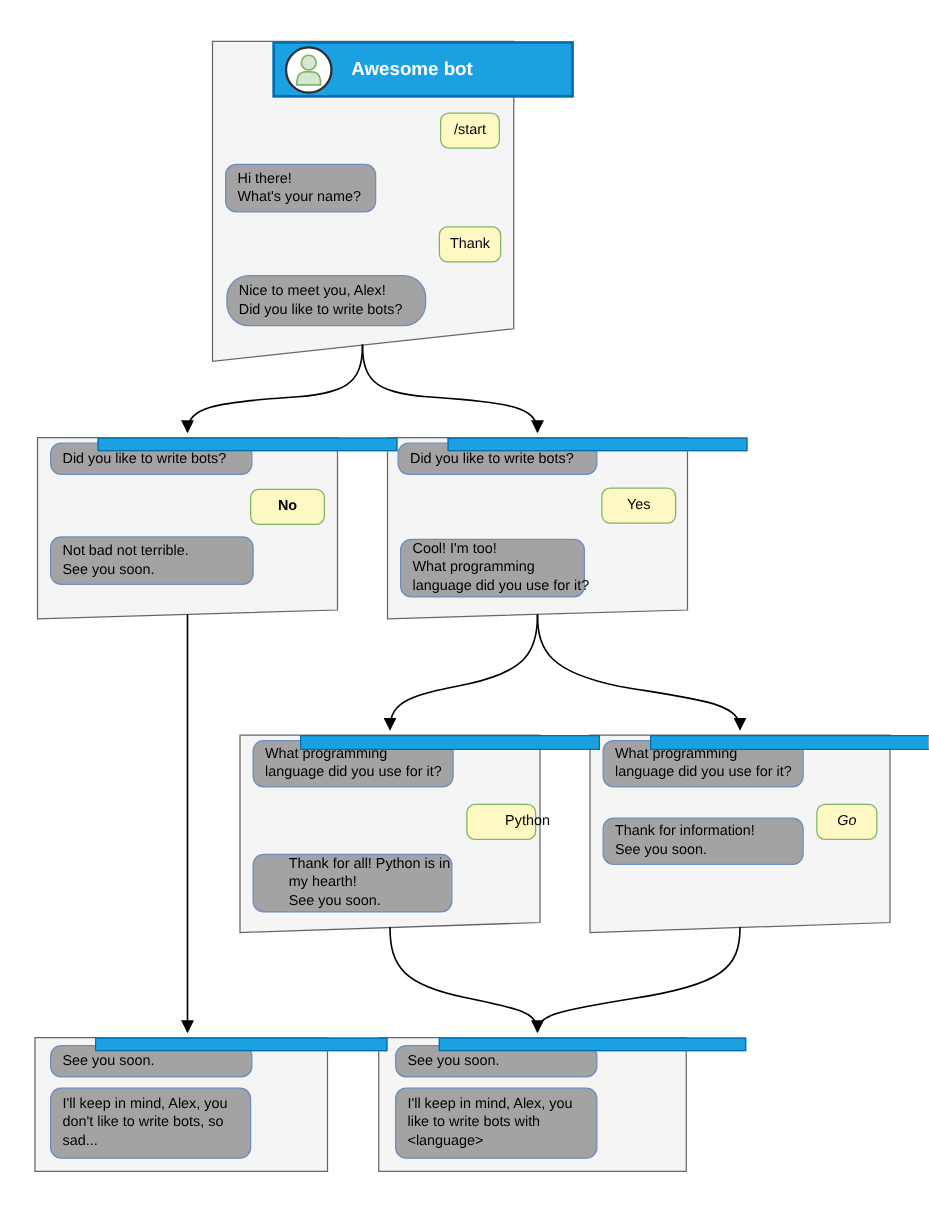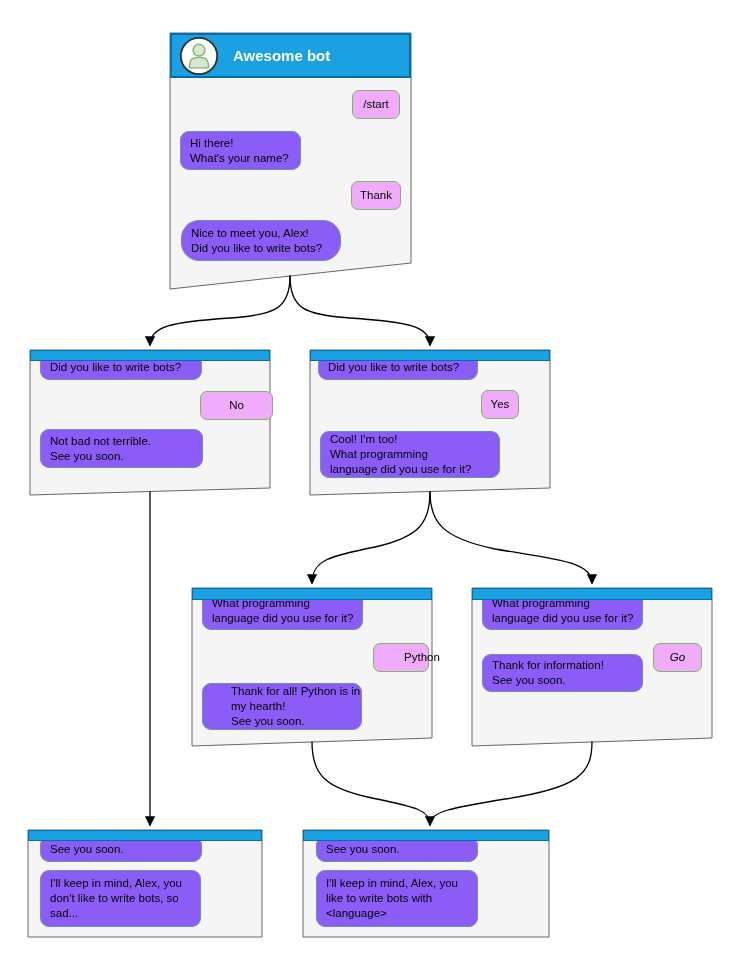--- a/index.html
+++ b/index.html
@@ -2,30 +2,30 @@
 <html><head>
 <meta charset="utf-8">
 <style>
   html,body { margin:0; padding:0; background:#ffffff; }
   body { width:743px; height:971px; position:relative; overflow:hidden;
          font-family:"Liberation Sans", sans-serif; color:#000; }
   .stage { position:absolute; left:0; top:0; width:743px; height:971px; }
   svg.bg { position:absolute; left:0; top:0; z-index:0; }
 
   .win-header { position:absolute; box-sizing:border-box; z-index:3;
-                background:#1ba1e2; border:1px solid #006eaf; }
+                background:#1ba1e2; border:1px solid #006eaf;margin-left:48px; }
   .main-header { border-width:2px; display:flex; align-items:center; }
   .main-title { color:#ffffff; font-weight:bold; font-size:15px; margin-left:14px; }
   .avatar { margin-left:7px; flex:0 0 auto; }
 
   .bubble { position:absolute; box-sizing:border-box; z-index:2;
             font-size:11.5px; line-height:15px; white-space:pre;
             display:flex; align-items:center; border-radius:9px; }
-  .bot  { background:#8b5cf6; border:1px solid #6c8ebf; padding:0 8px 0 9px; }
-  .user { background:#f0abfc; border:1px solid #82b366; justify-content:center;
+  .bot  { background:#a3a3a3; border:1px solid #6c8ebf; padding:0 8px 0 9px; }
+  .user { background:#fef9c3; border:1px solid #82b366; justify-content:center;
           padding:0 6px; border-radius:7px; }
 </style>
 </head>
 <body>
 
 <div class="stage">
 
   <svg class="bg" width="743" height="971" viewBox="0 0 743 971">
     <defs>
       <marker id="arr" viewBox="0 0 10 10" refX="8.5" refY="5" markerWidth="8" markerHeight="8" orient="auto-start-reverse">
@@ -64,28 +64,28 @@
   </div>
   <div class="bubble user" style="left:352px; top:90px;  width:48px;  height:29px;">/start</div>
   <div class="bubble bot" style="left:180px; top:131px; width:121px; height:39px;">Hi there!
 What's your name?</div>
   <div class="bubble user" style="left:351px; top:181px; width:50px;  height:29px;">Thank</div>
   <div class="bubble bot" style="left:181px; top:220px; width:160px; height:41px;border-radius:18px;">Nice to meet you, Alex!
 Did you like to write bots?</div>
 
   <div class="win-header" style="left:30px; top:350px; width:240px; height:11px;"></div>
   <div class="bubble bot" style="left:40px;  top:354px; width:162px; height:26px;">Did you like to write bots?</div>
-  <div class="bubble user" style="left:200px; top:391px; width:73px;  height:29px;">No</div>
+  <div class="bubble user" style="left:200px; top:391px; width:60px;  height:29px;font-weight:bold;">No</div>
   <div class="bubble bot" style="left:40px;  top:429px; width:163px; height:39px;">Not bad not terrible.
 See you soon.</div>
 
   <div class="win-header" style="left:310px; top:350px; width:240px; height:11px;"></div>
   <div class="bubble bot" style="left:318px; top:354px; width:160px; height:26px;">Did you like to write bots?</div>
-  <div class="bubble user" style="left:481px; top:390px; width:38px;  height:29px;">Yes</div>
-  <div class="bubble bot" style="left:320px; top:431px; width:180px; height:47px;">Cool! I'm too!
+  <div class="bubble user" style="left:481px; top:390px; width:60px;  height:29px;">Yes</div>
+  <div class="bubble bot" style="left:320px; top:431px; width:148px; height:47px;">Cool! I'm too!
 What programming
 language did you use for it?</div>
 
   <div class="win-header" style="left:192px; top:588px; width:240px; height:12px;"></div>
   <div class="bubble bot" style="left:202px; top:592px; width:161px; height:38px;">What programming
 language did you use for it?</div>
   <div class="bubble user" style="left:373px; top:643px; width:49px;  height:29px;padding-left:48px;">Python</div>
   <div class="bubble bot" style="left:202px; top:683px; width:160px; height:47px;padding-left:28px;">Thank for all! Python is in
 my hearth!
 See you soon.</div>

